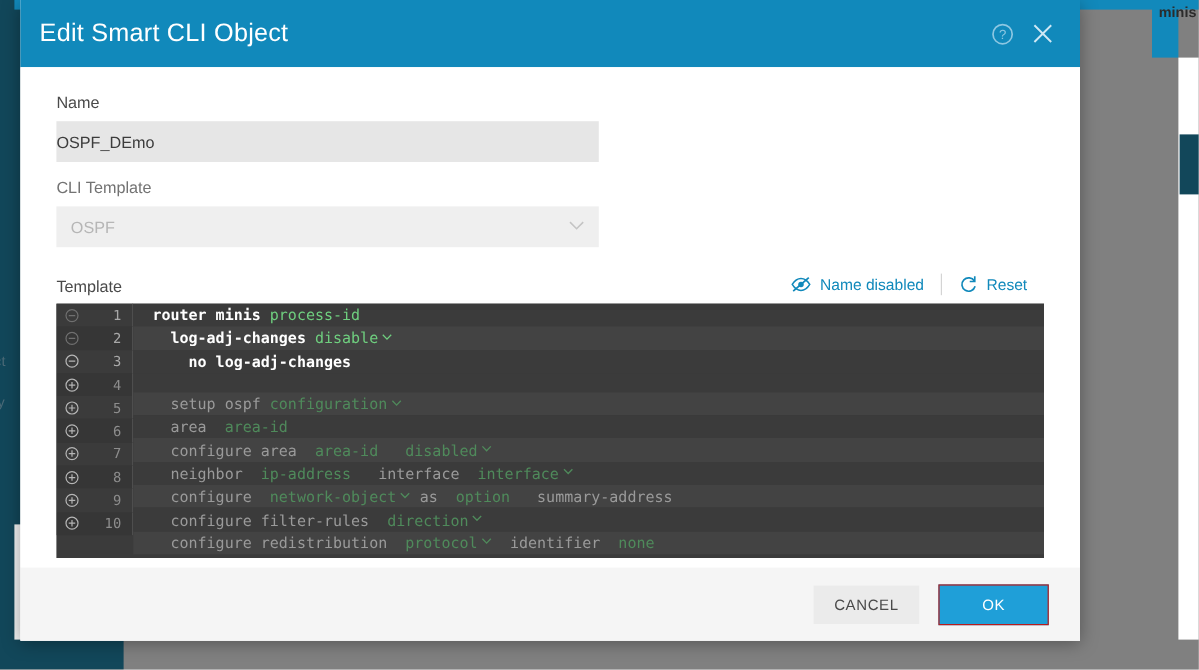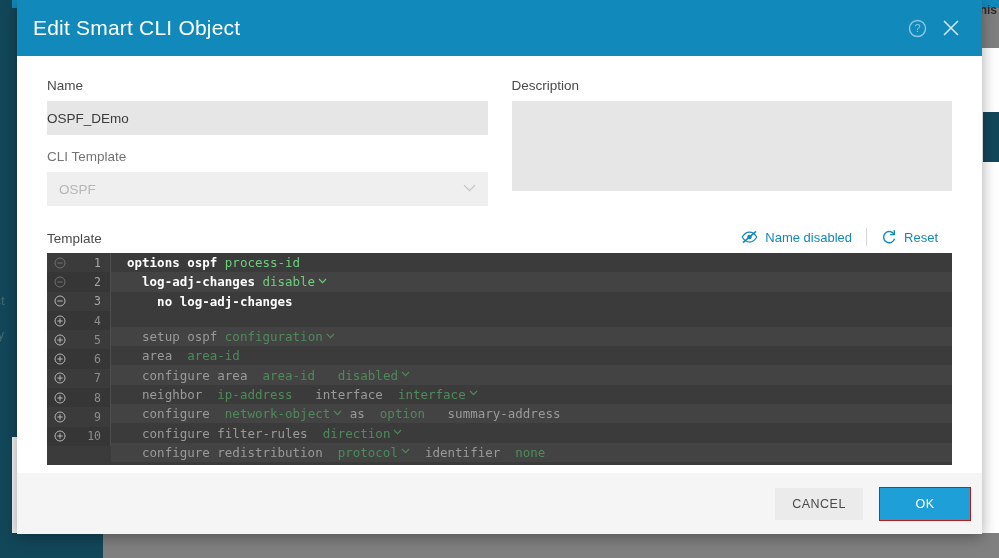--- a/index.html
+++ b/index.html
@@ -49,21 +49,21 @@
   }
   #bg-light-panel {
     position: absolute; left: 12px; top: 437px; width: 10px; height: 96px;
     background: #f4f4f4;
   }
 
   
   #modal {
     position: absolute;
     left: 17px; top: 0px;
-    width: 965px; height: 534px;
+    width: 883px; height: 534px;
     background: #ffffff;
     box-shadow: 0 3px 14px rgba(0,0,0,.35);
     display: flex; flex-direction: column;
   }
 
   
   #modal-header {
     height: 56px; flex: 0 0 56px;
     background: #1189bb;
     display: flex; align-items: center;
@@ -207,21 +207,21 @@
     display: inline-block;
     margin-left: 3px;
     position: relative; top: -1px;
   }
 
   
   #modal-footer {
     height: 61px; flex: 0 0 61px;
     background: #f5f5f5;
     display: flex; align-items: center; justify-content: flex-end;
-    padding-right: 11px; gap: 16px;
+    padding-right: 26px; gap: 16px;
   }
   .btn {
     height: 32px; min-width: 88px;
     font-size: 12.5px; letter-spacing: .5px;
     border: none; cursor: pointer;
     font-family: "Liberation Sans", sans-serif;
   }
   #cancel-btn { background: #ebebeb; color: #4a4a4a; }
   #ok-btn {
     background: #1f9fd8; color: #ffffff;
@@ -276,24 +276,20 @@
           <span class="field-label disabled">CLI Template</span>
           <div class="select-input">
             <span>OSPF</span>
             <svg class="select-chevron" width="13" height="9" viewBox="0 0 13 9">
               <path d="M1 1.5 L6.5 7 L12 1.5" stroke="#c4c4c4" stroke-width="1.3" fill="none"></path>
             </svg>
           </div>
         </div>
       </div>
 
-      <div class="field-col">
-        <span class="field-label">Description</span>
-        <textarea class="textarea-input" placeholder="" style=""></textarea>
-      </div>
 
     </div>
 
     <div id="template-section">
       <div id="template-head">
         <span class="field-label" style="margin-bottom:0">Template</span>
 
         <div id="template-actions">
           <button class="tmpl-action">
             <svg width="17" height="14" viewBox="0 0 17 14">
@@ -320,21 +316,21 @@
           <div class="code-row">
             <div class="gutter">
               <div class="fold-icon">
                 <svg width="12" height="12" viewBox="0 0 12 12">
                   <circle cx="6" cy="6" r="5" fill="none" stroke="#707070" stroke-width="1"></circle>
                   <path d="M3.3 6 L8.7 6" stroke="#707070" stroke-width="1"></path>
                 </svg>
               </div>
               <div class="lineno">1</div>
             </div>
-            <div class="code-text"><span class="kw">options ospf </span><span class="var">process-id</span></div>
+            <div class="code-text"><span class="kw">router minis </span><span class="var">process-id</span></div>
           </div>
           <div class="code-row alt">
             <div class="gutter">
               <div class="fold-icon">
                 <svg width="12" height="12" viewBox="0 0 12 12">
                   <circle cx="6" cy="6" r="5" fill="none" stroke="#707070" stroke-width="1"></circle>
                   <path d="M3.3 6 L8.7 6" stroke="#707070" stroke-width="1"></path>
                 </svg>
               </div>
               <div class="lineno">2</div>

